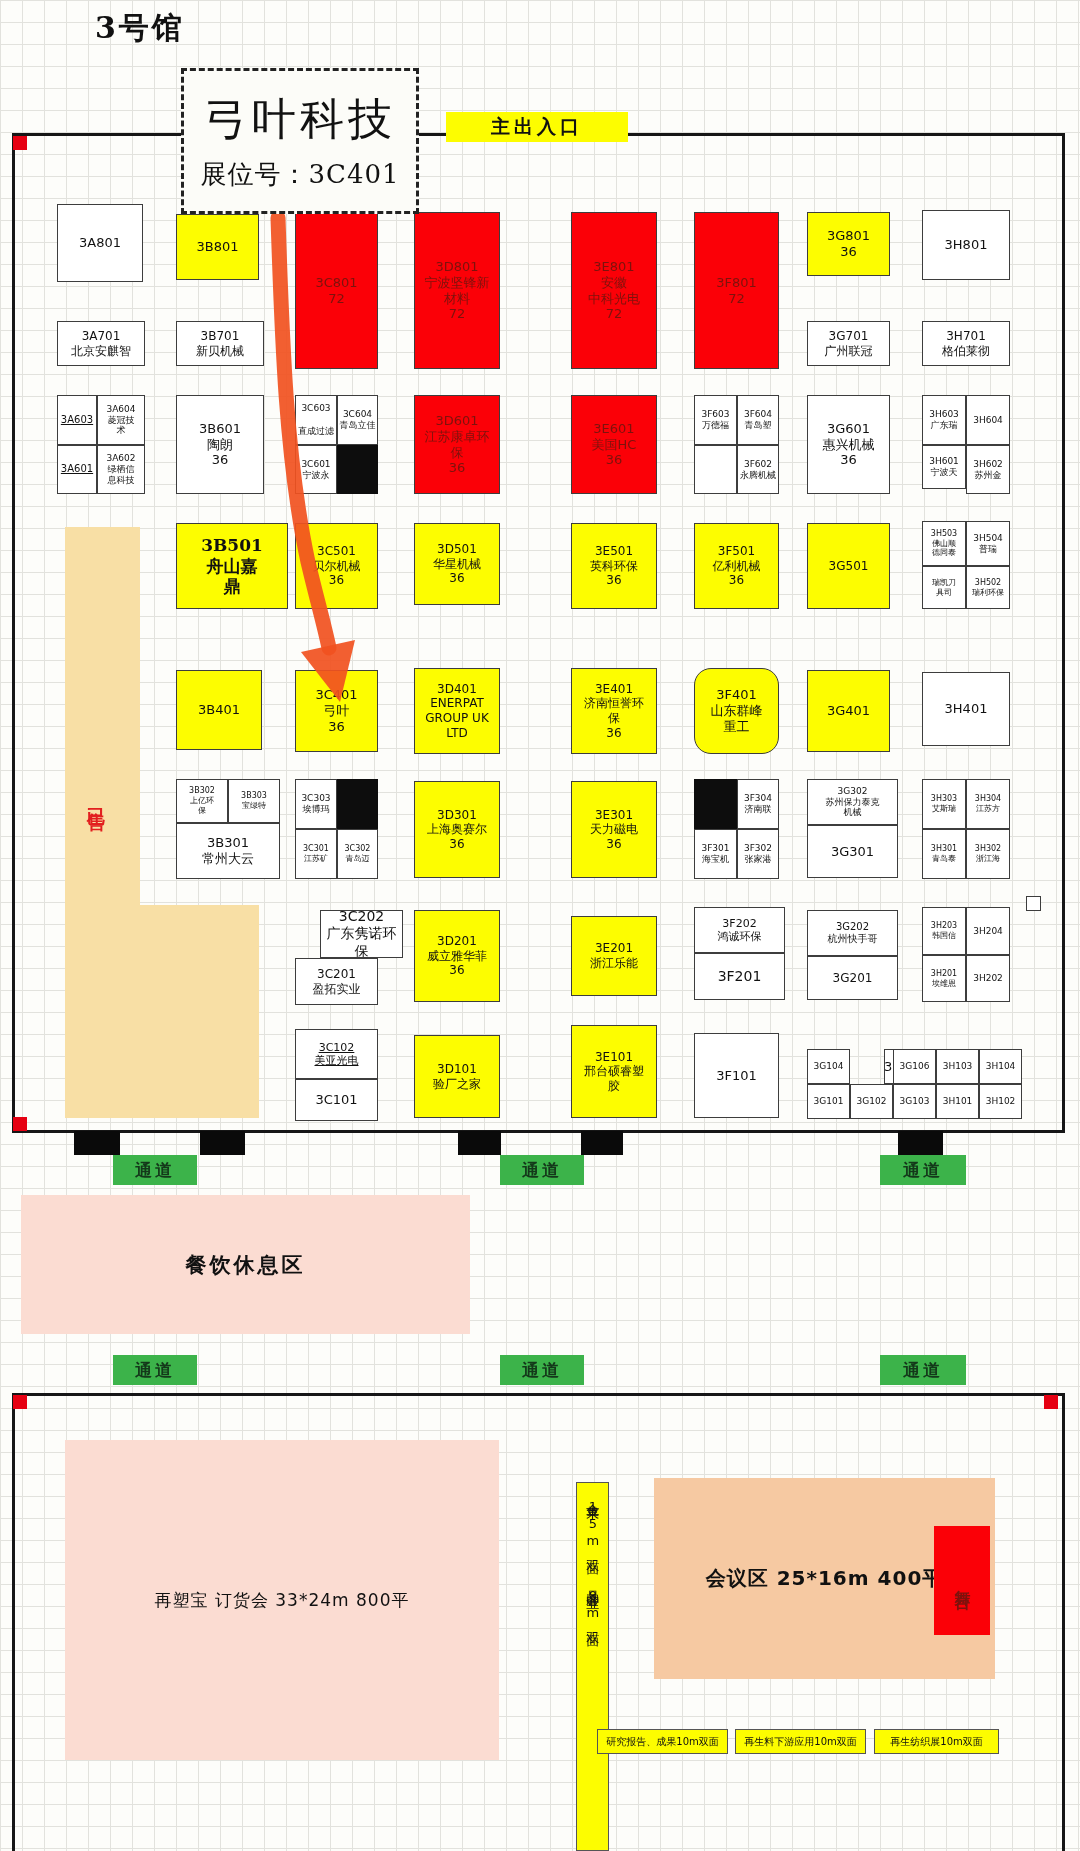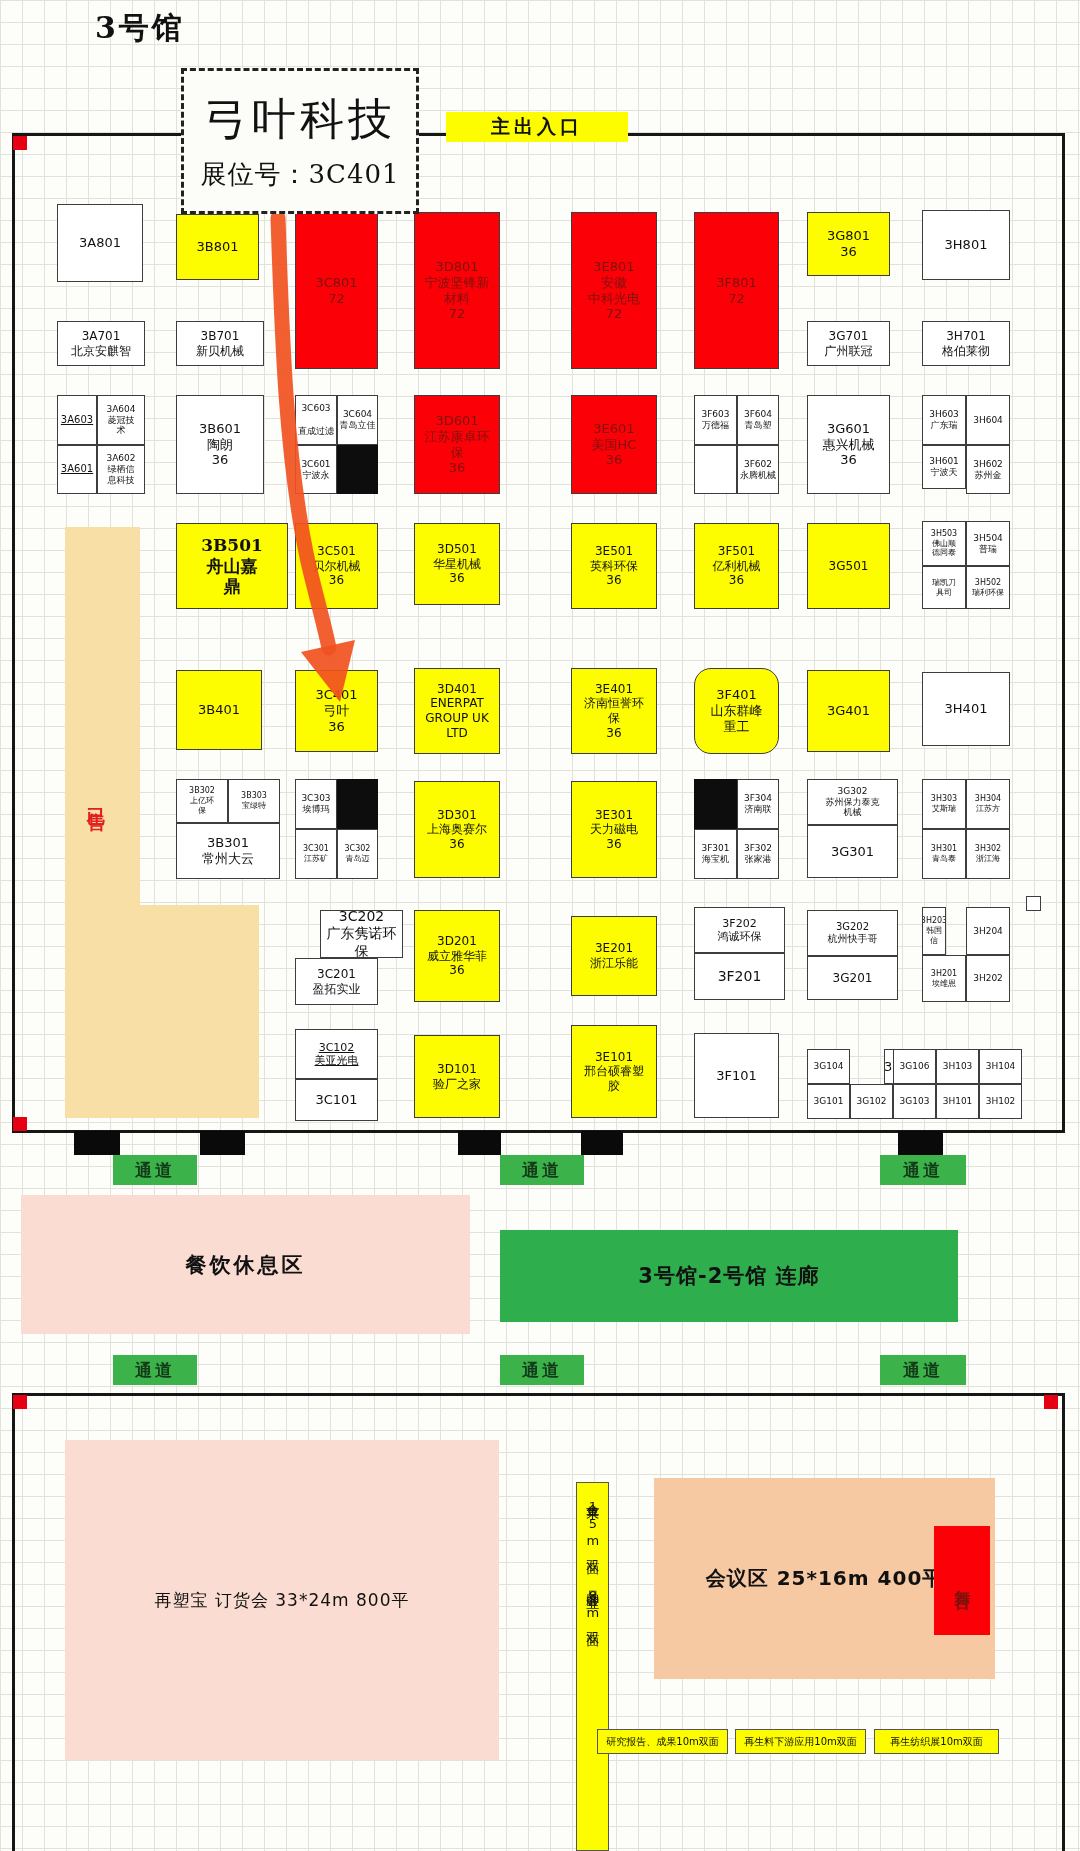--- a/index.html
+++ b/index.html
@@ -399,21 +399,21 @@
       <div class="booth c-white" style="left: 694px; top: 953px; width: 91px; height: 47px; font-size: 14px;">
         <div>3F201</div>
       </div>
       <div class="booth c-white" style="left: 807px; top: 910px; width: 91px; height: 46px; font-size: 10px;">
         <div>3G202</div>
         <div>杭州快手哥</div>
       </div>
       <div class="booth c-white" style="left: 807px; top: 956px; width: 91px; height: 44px; font-size: 12px;">
         <div>3G201</div>
       </div>
-      <div class="booth c-white" style="left: 922px; top: 907px; width: 24px; height: 48px; font-size: 8px;">
+      <div class="booth c-white" style="left: 922px; top: 907px; width: 44px; height: 48px; font-size: 8px;">
         <div>3H203</div>
         <div>韩国信</div>
       </div>
       <div class="booth c-white" style="left: 966px; top: 907px; width: 44px; height: 48px; font-size: 9px;">
         <div>3H204</div>
       </div>
       <div class="booth c-white" style="left: 922px; top: 955px; width: 44px; height: 47px; font-size: 8px;">
         <div>3H201</div>
         <div>埃维恩</div>
       </div>
@@ -486,21 +486,20 @@
   <div class="door" style="left:200px;top:1131px;width:45px;height:24px"></div>
   <div class="door" style="left:458px;top:1131px;width:43px;height:24px"></div>
   <div class="door" style="left:581px;top:1131px;width:42px;height:24px"></div>
   <div class="door" style="left:898px;top:1131px;width:45px;height:24px"></div>
 
   <div class="aisle" style="left:113px;top:1155px;width:84px">通道</div>
   <div class="aisle" style="left:500px;top:1155px;width:84px">通道</div>
   <div class="aisle" style="left:880px;top:1155px;width:86px">通道</div>
 
   <div class="big-label dining">餐饮休息区</div>
-  <div class="big-label corridor">3号馆-2号馆  连廊</div>
 
   <div class="aisle" style="left:113px;top:1355px;width:84px">通道</div>
   <div class="aisle" style="left:500px;top:1355px;width:84px">通道</div>
   <div class="aisle" style="left:880px;top:1355px;width:86px">通道</div>
 
   <div class="big-label order-fair">再塑宝  订货会   33*24m   800平</div>
   <div class="side-strip">
     <div class="vtext">金苹果15m双面</div>
     <div class="vtext">品牌企业8m双面</div>
   </div>

